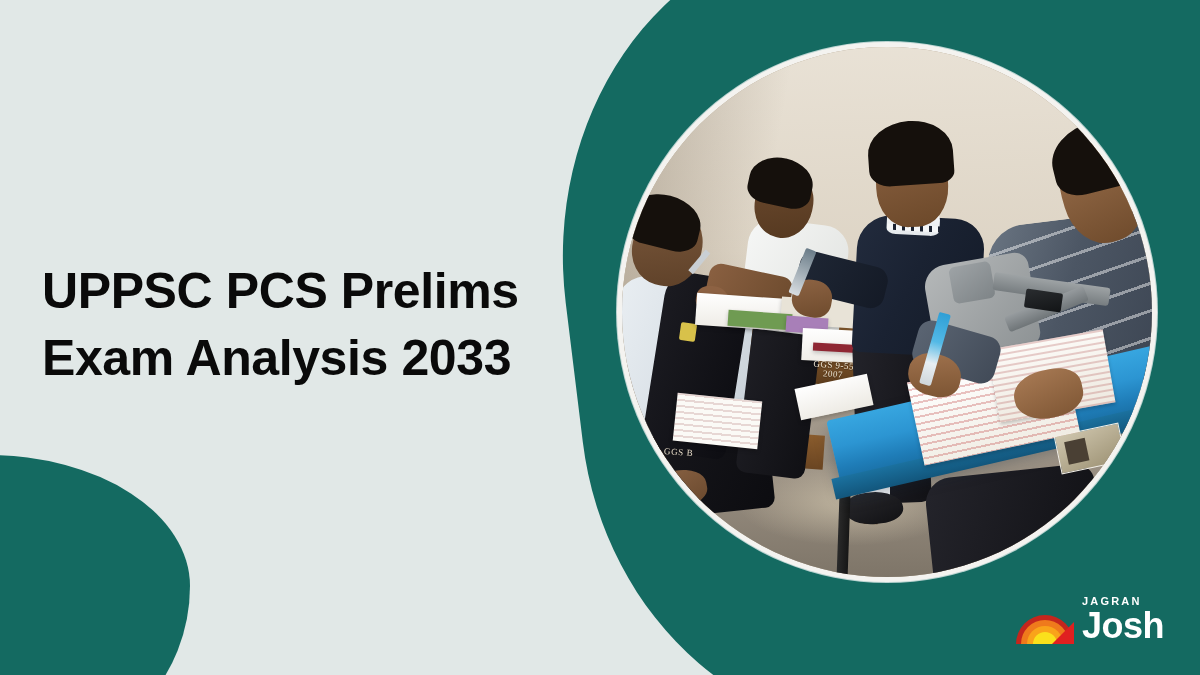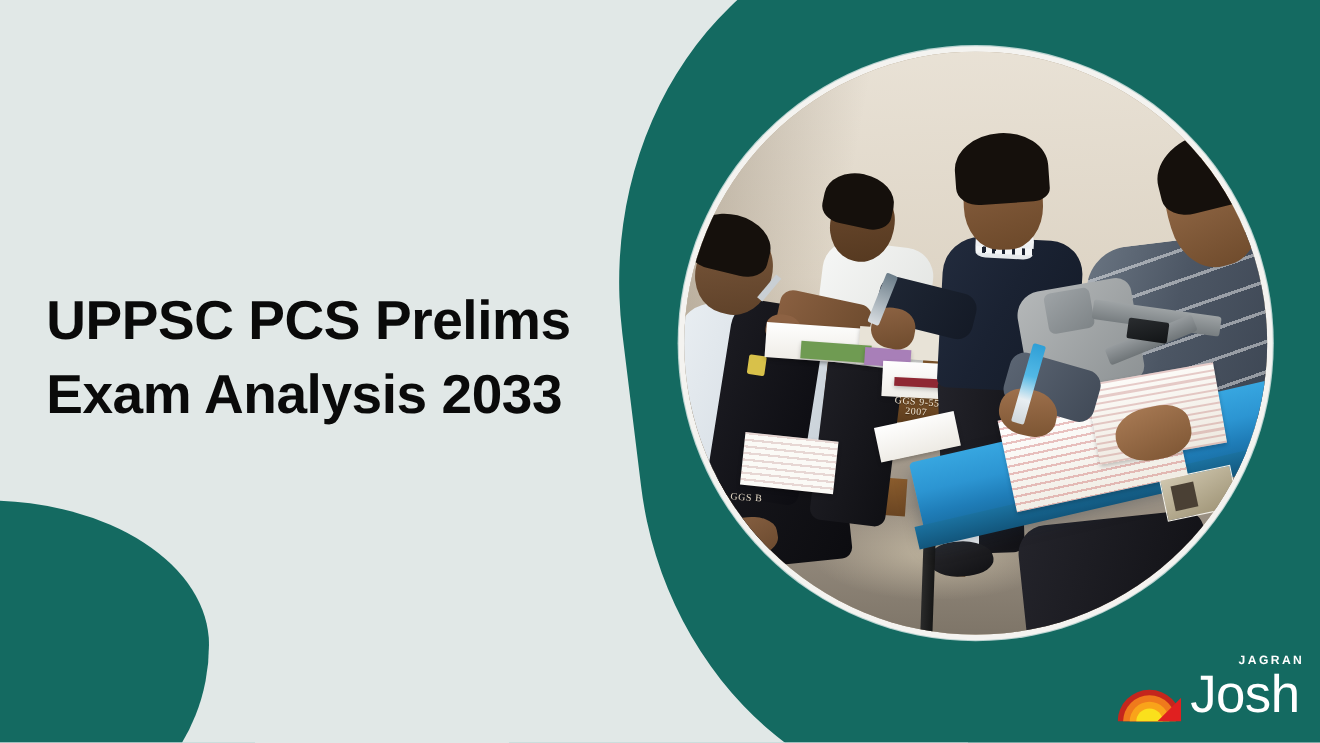--- a/index.html
+++ b/index.html
@@ -330,26 +330,25 @@
     clip-path: polygon(100% 100%, 100% 0%, 0% 100%);
   }
   .logo-text { line-height: 1; }
   .logo-jagran {
     color: #ffffff;
     font-size: 11px;
     font-weight: bold;
     letter-spacing: 2.2px;
     display: block;
     margin-bottom: 1px;
-    margin-left: 44px;
   }
   .logo-josh {
     color: #ffffff;
-    font-size: 48px;
-    font-weight: normal;
+    font-size: 36px;
+    font-weight: bold;
     letter-spacing: -0.5px;
     display: block;
   }
 </style>
 </head>
 <body>
 
 <div id="banner">
 
   <div class="teal-right"></div>

